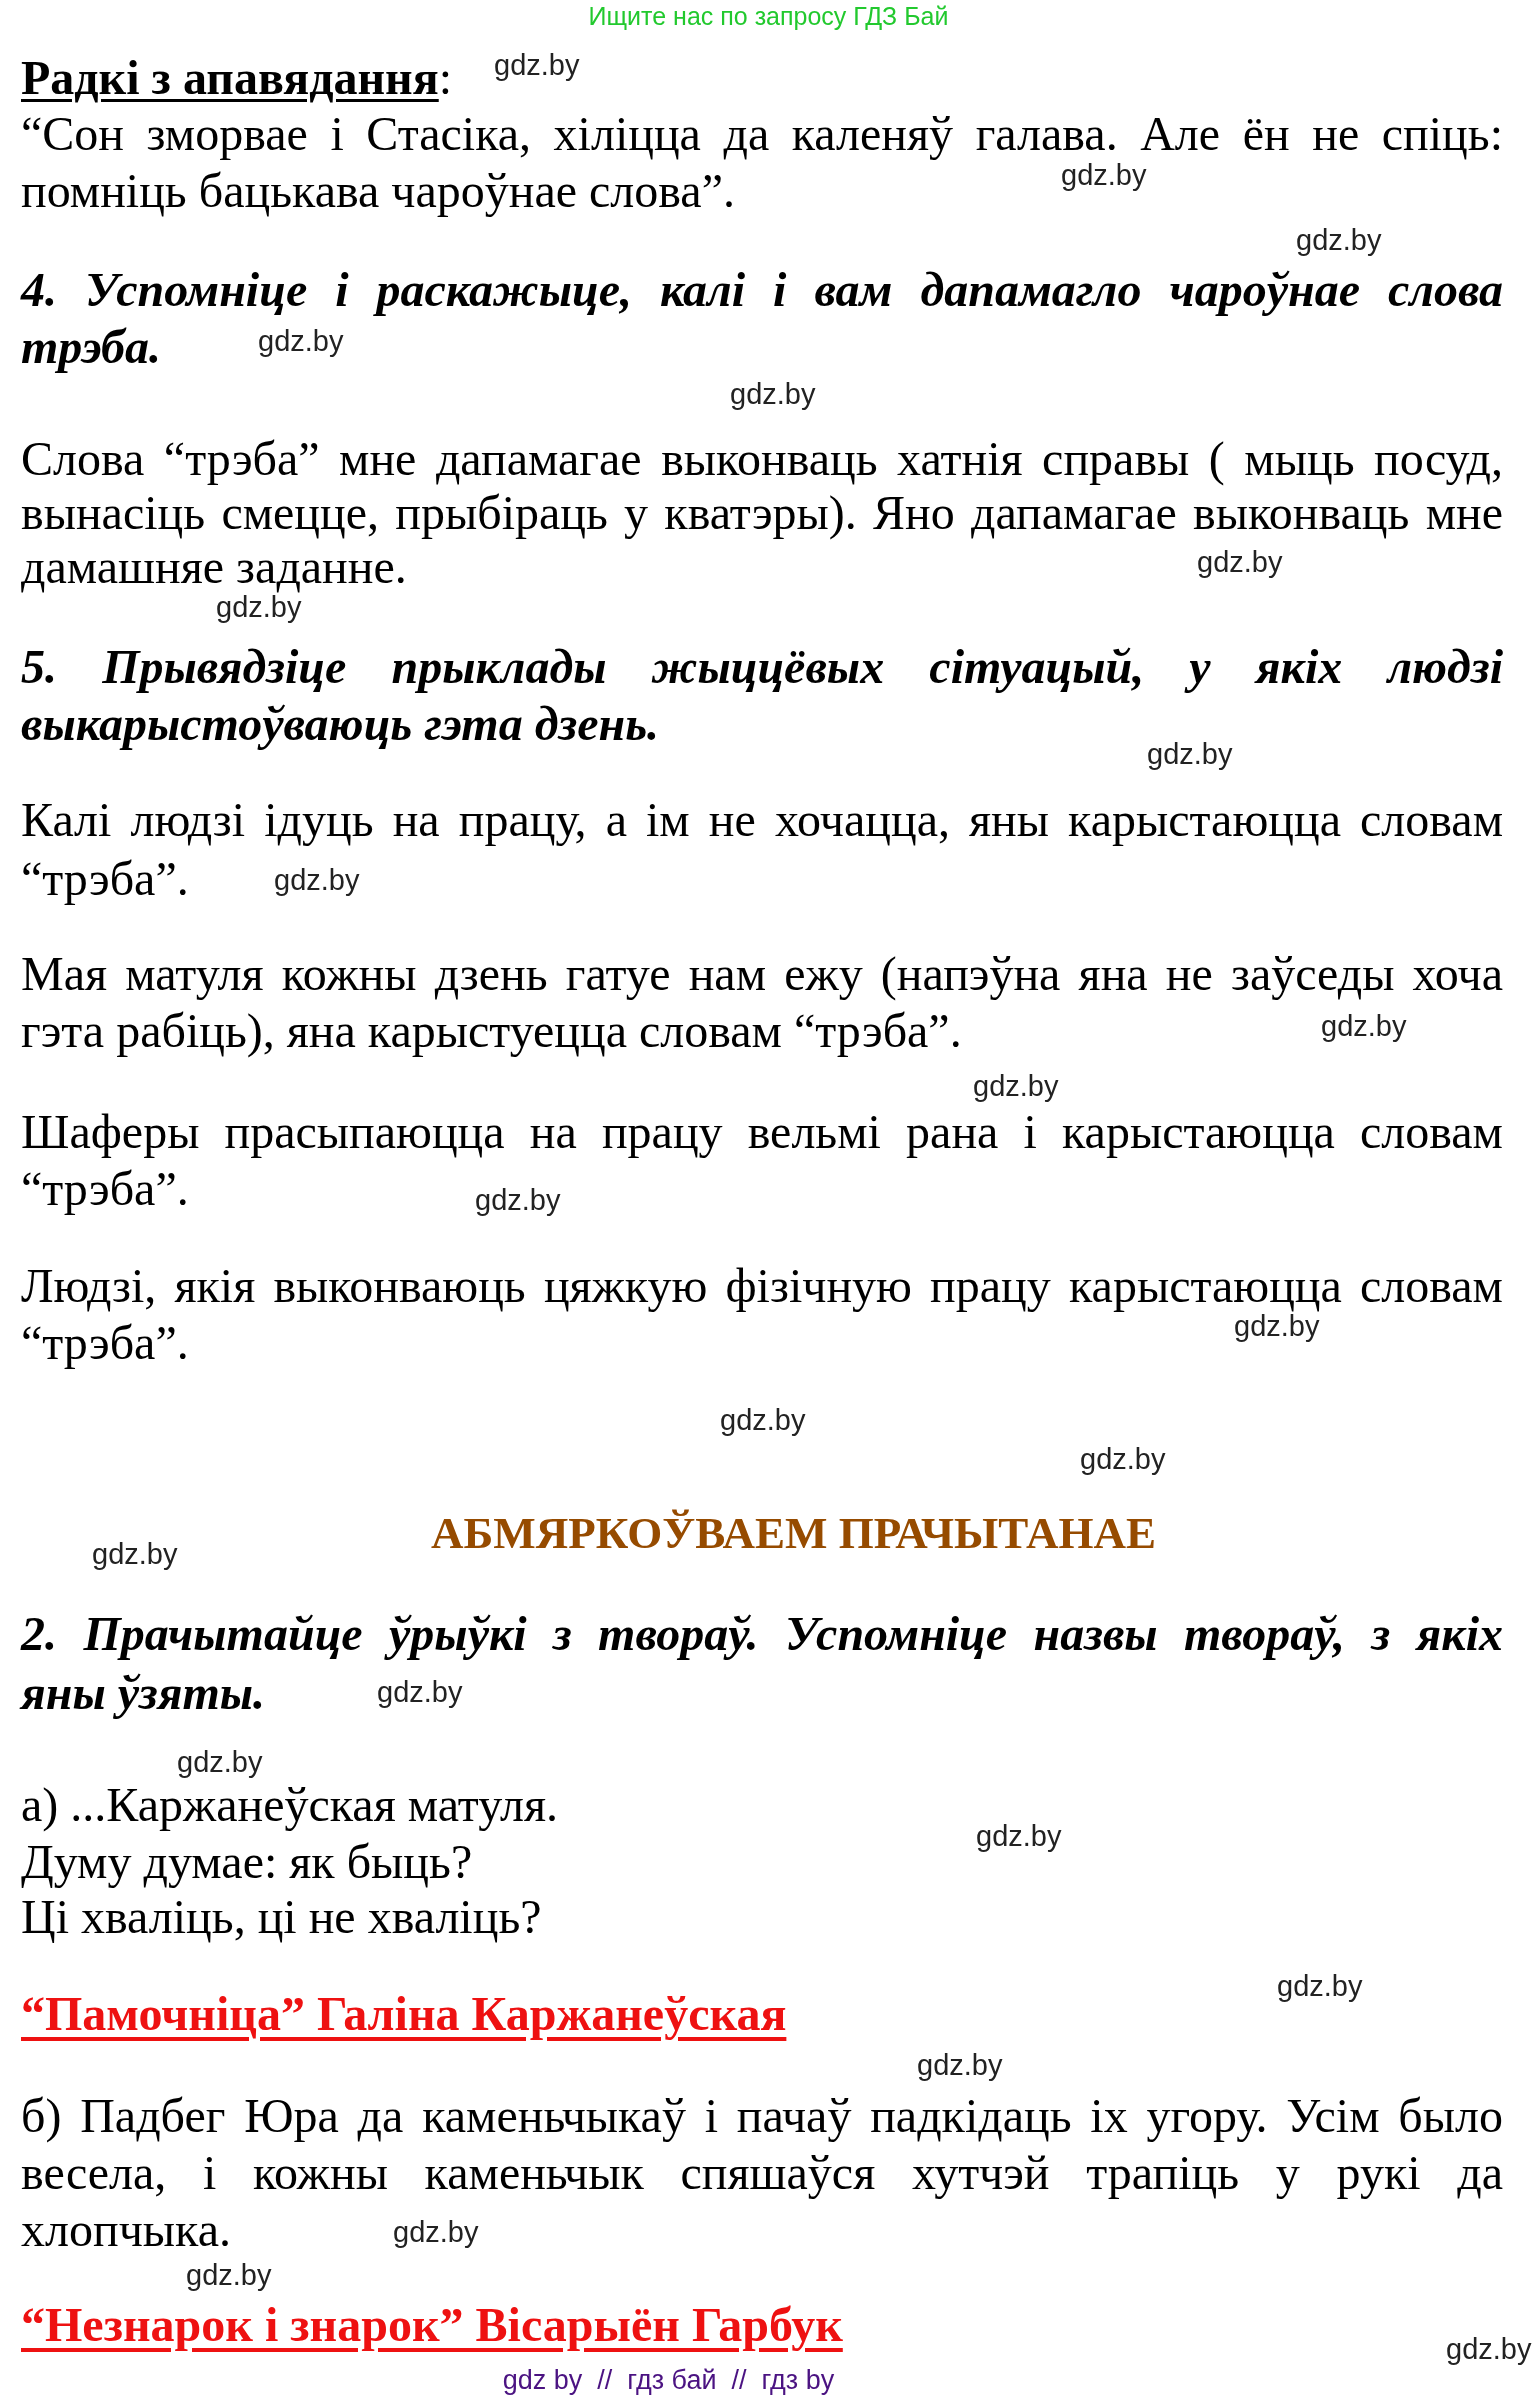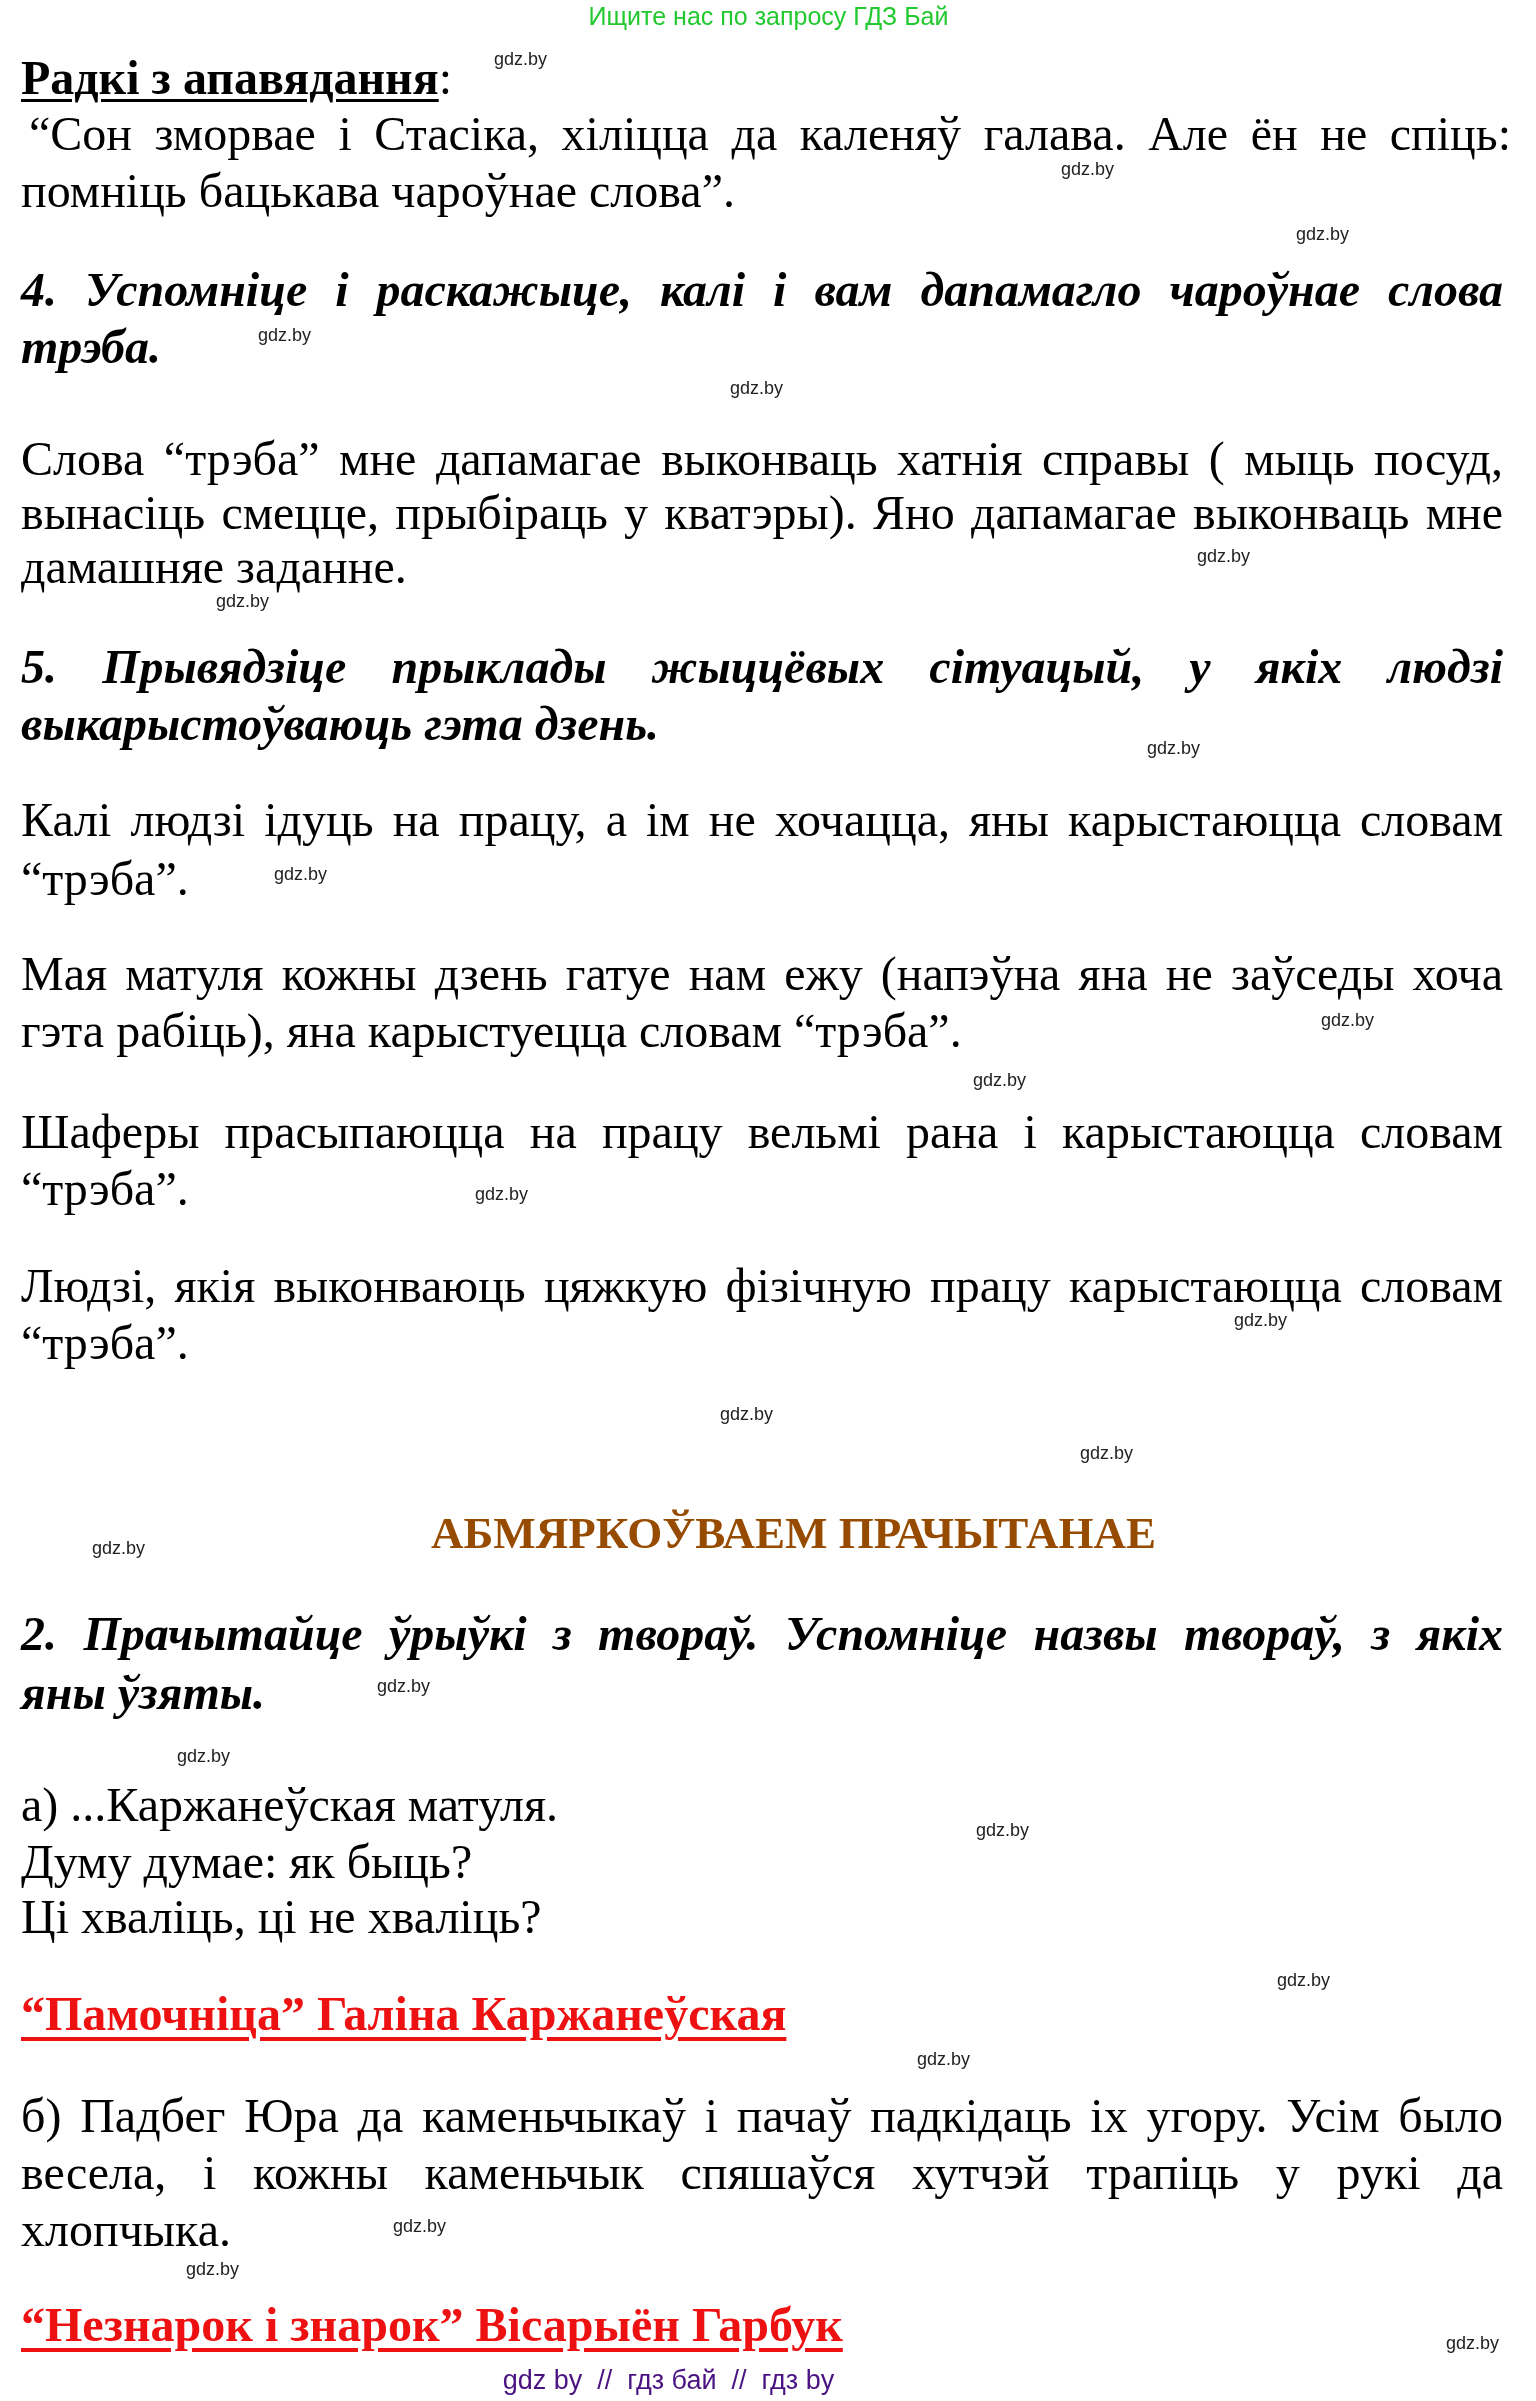--- a/index.html
+++ b/index.html
@@ -7,31 +7,31 @@
   .abs { position:absolute; }
   .banner { left:0; width:1537px; top:1.7px; text-align:center; font-family:"Liberation Sans", sans-serif; font-size:25px; color:#22c92e; }
   .footer { left:0; width:1337px; top:2365px; text-align:center; font-family:"Liberation Sans", sans-serif; font-size:27px; color:#4b1382; white-space:pre; }
   .line { left:21px; width:1482px; font-size:48px; line-height:57px; white-space:nowrap; transform-origin:left top; }
   .just { text-align-last:justify; text-align:justify; white-space:normal; }
   .italicb { font-style:italic; font-weight:bold; }
   .bold { font-weight:bold; }
   .u-black { text-decoration:underline; text-decoration-thickness:3.3px; text-underline-offset:5px; }
   .red { color:#ee1111; font-weight:bold; text-decoration:underline; text-decoration-thickness:4.2px; text-underline-offset:6.7px; }
   .heading { left:0; width:1537px; text-align:center; font-weight:bold; font-size:45px; color:#964B00; }
-  .wm { font-family:"Liberation Sans", sans-serif; font-size:18px; color:#222; white-space:nowrap; }
+  .wm { font-family:"Liberation Sans", sans-serif; font-size:29px; color:#222; white-space:nowrap; }
 </style>
 </head>
 <body>
 
 <div class="abs banner">Ищите нас по запросу ГДЗ Бай</div>
 
 <div class="abs line" style="top:49px;">
   <span class="bold u-black">Радкі з апавядання</span><span>:</span>
 </div>
-<div class="abs line just" style="top:105px;margin-left:8px;">“Сон зморвае і Стасіка, хіліцца да каленяў галава. Але ён не спіць:</div>
+<div class="abs line just" style="top:105px;">“Сон зморвае і Стасіка, хіліцца да каленяў галава. Але ён не спіць:</div>
 <div class="abs line" style="top:162px;">помніць бацькава чароўнае слова”.</div>
 
 <div class="abs line just italicb" style="top:261px;">4.  Успомніце і раскажыце, калі і вам дапамагло чароўнае слова</div>
 <div class="abs line italicb" style="top:318px;">трэба.</div>
 <div class="abs line just" style="top:430px;">Слова “трэба” мне дапамагае выконваць хатнія справы ( мыць посуд,</div>
 <div class="abs line just" style="top:484px;">вынасіць смецце, прыбіраць у кватэры). Яно дапамагае выконваць мне</div>
 <div class="abs line" style="top:538px;">дамашняе заданне.</div>
 
 <div class="abs line just italicb" style="top:638px;">5.  Прывядзіце прыклады жыццёвых сітуацый, у якіх людзі</div>
 <div class="abs line italicb" style="top:695px;">выкарыстоўваюць гэта дзень.</div>

